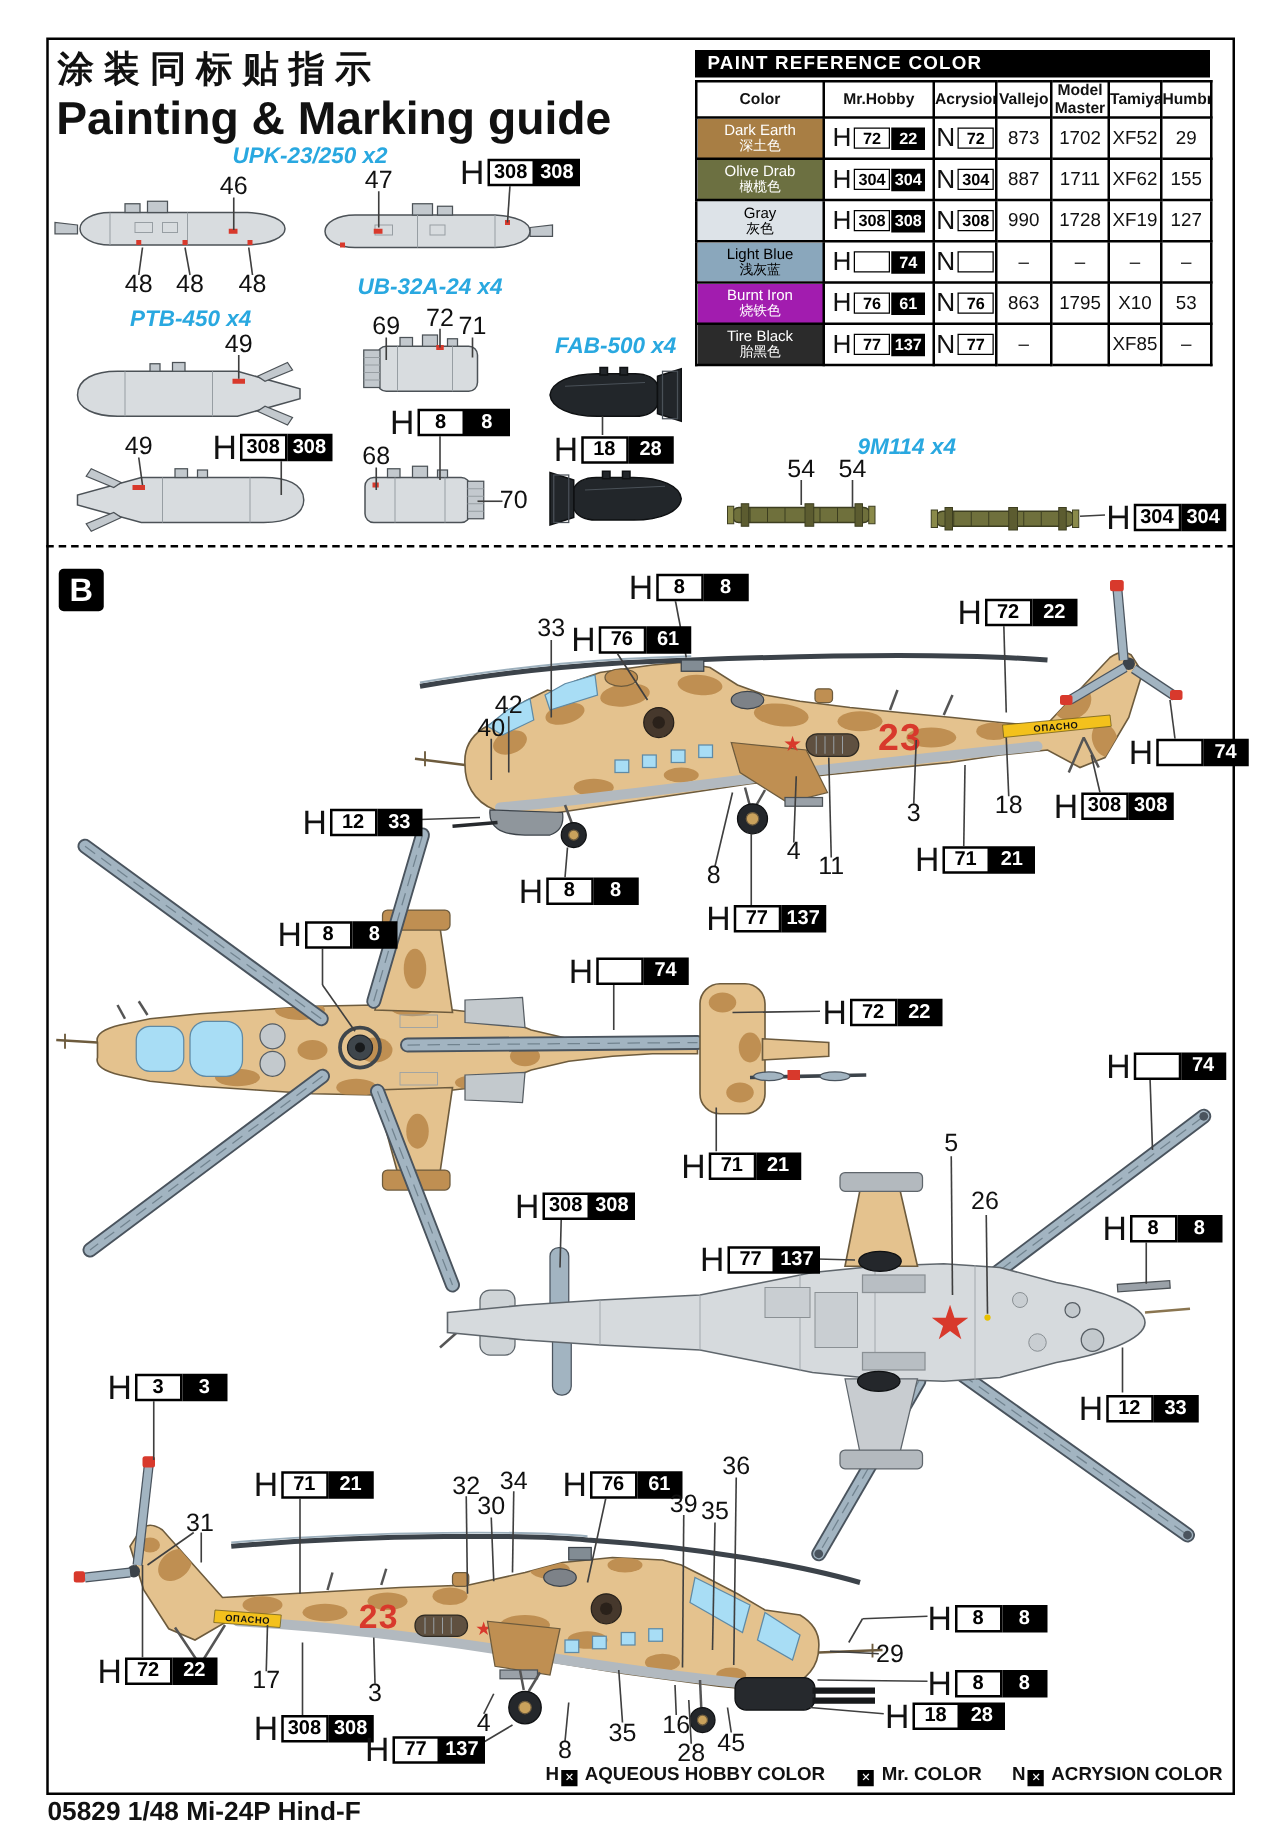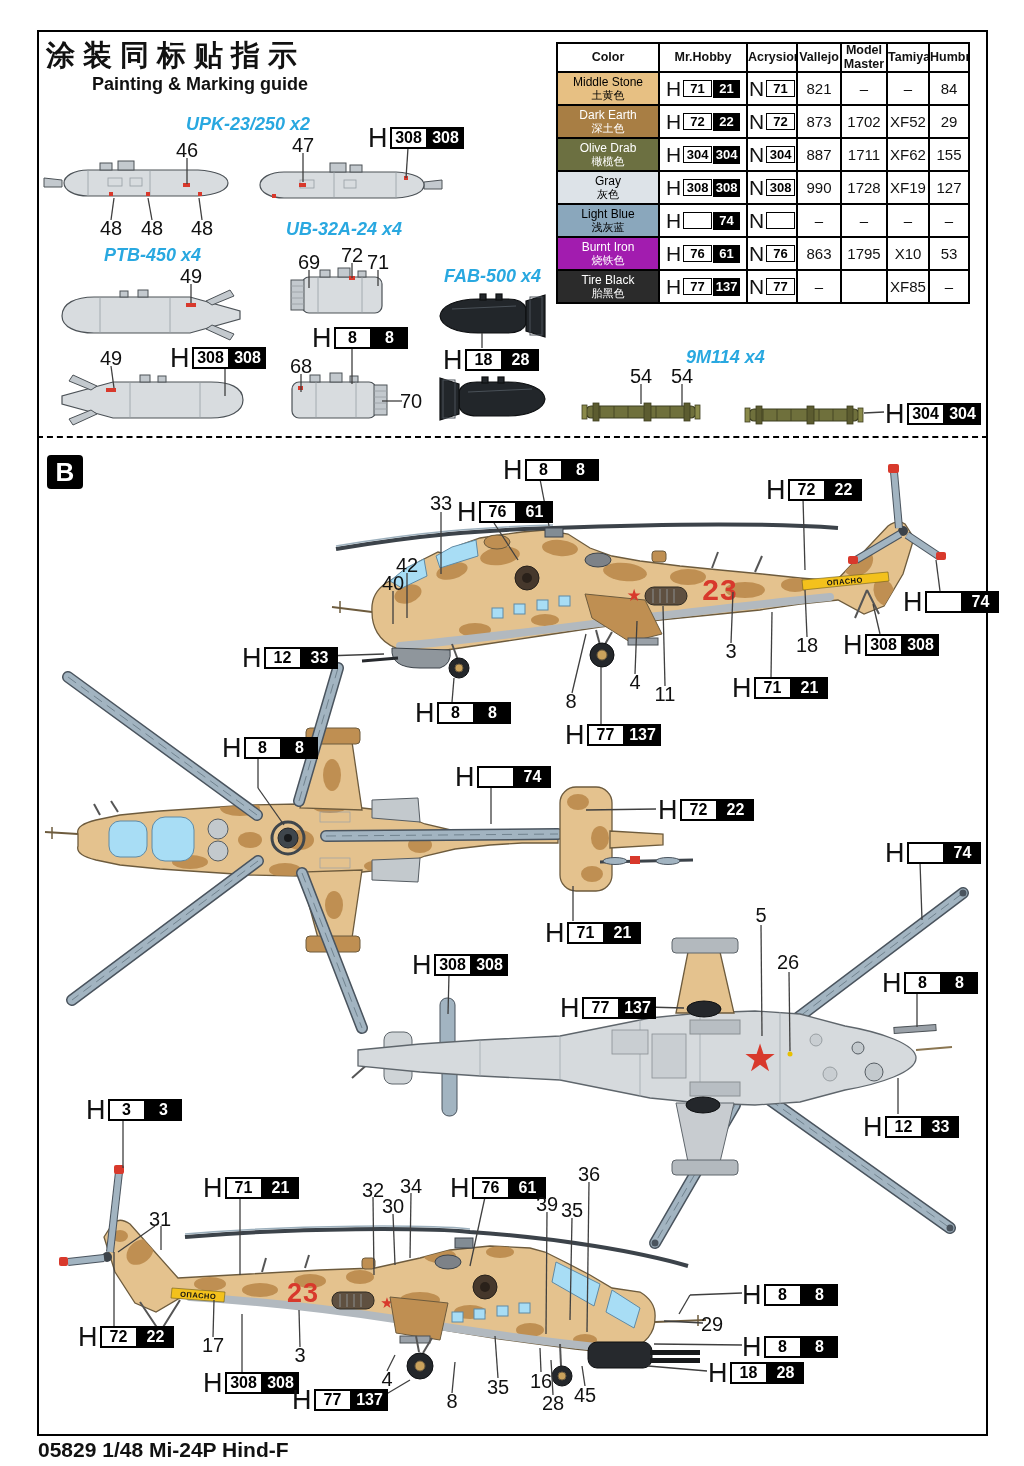--- a/index.html
+++ b/index.html
@@ -3,21 +3,21 @@
 <meta charset="utf-8">
 <style>
   html,body{margin:0;padding:0;background:#fff;}
   .page{position:relative;width:1024px;height:1466px;background:#fff;overflow:hidden;
         font-family:"Liberation Sans","DejaVu Sans",sans-serif;color:#111;}
   .outer-border{position:absolute;left:37px;top:30px;width:947px;height:1402px;border:2px solid #000;}
   .divider{position:absolute;left:37px;top:436px;width:951px;border-top:2px dashed #000;}
   #art,#leads{position:absolute;left:0;top:0;}
   #leads line{stroke:#3f3f3f;stroke-width:1.3;}
   .title-cn{position:absolute;left:46px;top:36px;font-size:29px;font-weight:bold;letter-spacing:8px;}
-  .title-en{position:absolute;left:45px;top:74px;font-size:18px;font-weight:bold;margin-left:47px;}
+  .title-en{position:absolute;left:45px;top:74px;font-size:37px;font-weight:bold;}
   .b-badge{position:absolute;left:47px;top:455px;width:36px;height:34px;background:#000;color:#fff;
            font-size:26px;font-weight:bold;display:flex;align-items:center;justify-content:center;border-radius:4px;}
   .wlabel{position:absolute;color:#29a8e0;font-weight:bold;font-style:italic;font-size:18px;white-space:nowrap;}
   .num{position:absolute;transform:translate(-50%,-50%);font-size:20px;color:#111;white-space:nowrap;}
   .chip{position:absolute;display:flex;align-items:center;}
   .chip .h{font-size:27px;line-height:22px;font-weight:400;margin-right:2px;}
   .chip .bw{min-width:30px;height:18px;border:2px solid #000;background:#fff;color:#000;font-weight:bold;
             font-size:16px;display:flex;align-items:center;justify-content:center;padding:0 2px;}
   .chip .bb{min-width:32px;height:22px;background:#000;color:#fff;font-weight:bold;font-size:16px;
             display:flex;align-items:center;justify-content:center;padding:0 2px;}
@@ -524,20 +524,21 @@
     </svg>
 
   <div class="outer-border"></div>
   <div class="divider"></div>
 
   <div class="title-cn">涂装同标贴指示</div>
   <div class="title-en">Painting &amp; Marking guide</div>
   <div class="b-badge">B</div>
 
   <div class="pt">
+    <div class="pt-title">PAINT  REFERENCE COLOR</div>
     <table>
       <colgroup>
         <col style="width:102px">
           <col style="width:88px">
           <col style="width:50px">
           <col style="width:44px">
         <col style="width:46px">
           <col style="width:42px">
           <col style="width:40px">
       </colgroup>
@@ -546,43 +547,20 @@
             <th>Color</th>
             <th>Mr.Hobby</th>
             <th>Acrysion</th>
             <th>Vallejo</th>
             <th>Model Master</th>
             <th>Tamiya</th>
             <th>Humbrol</th>
           </tr>
         </thead>
       <tbody id="pt-body">
-          <tr>
-            <td style="background: rgb(231, 192, 131); color: rgb(0, 0, 0);">
-              <div class="sw-name">Middle Stone</div>
-              <div class="sw-cn">土黄色</div>
-            </td>
-            <td>
-              <span class="tchip">
-                <span class="h">H</span>
-                <span class="bw">71</span>
-                <span class="bb">21</span>
-              </span>
-            </td>
-            <td>
-              <span class="tchip">
-                <span class="h">N</span>
-                <span class="bw">71</span>
-              </span>
-            </td>
-            <td>821</td>
-            <td>–</td>
-            <td>–</td>
-            <td>84</td>
-          </tr>
           <tr>
             <td style="background: rgb(168, 126, 68); color: rgb(255, 255, 255);">
               <div class="sw-name">Dark Earth</div>
               <div class="sw-cn">深土色</div>
             </td>
             <td>
               <span class="tchip">
                 <span class="h">H</span>
                 <span class="bw">72</span>
                 <span class="bb">22</span>
@@ -923,15 +901,20 @@
       <div class="num" style="left: 300px; top: 1355px;">3</div>
       <div class="num" style="left: 387px; top: 1379px;">4</div>
       <div class="num" style="left: 452px; top: 1401px;">8</div>
       <div class="num" style="left: 498px; top: 1387px;">35</div>
       <div class="num" style="left: 541px; top: 1381px;">16</div>
       <div class="num" style="left: 553px; top: 1403px;">28</div>
       <div class="num" style="left: 585px; top: 1395px;">45</div>
       <div class="num" style="left: 712px; top: 1324px;">29</div>
     </div>
 
+  <div class="legend">
+    <span class="grp"><span>H</span><span class="xbox">✕</span> <span>AQUEOUS HOBBY COLOR</span></span>
+    <span class="grp"><span class="xbox">✕</span> <span>Mr. COLOR</span></span>
+    <span class="grp"><span>N</span><span class="xbox">✕</span> <span>ACRYSION COLOR</span></span>
+  </div>
 
   <div class="footer">05829 1/48  Mi-24P Hind-F</div>
 </div>
 
 </body></html>

